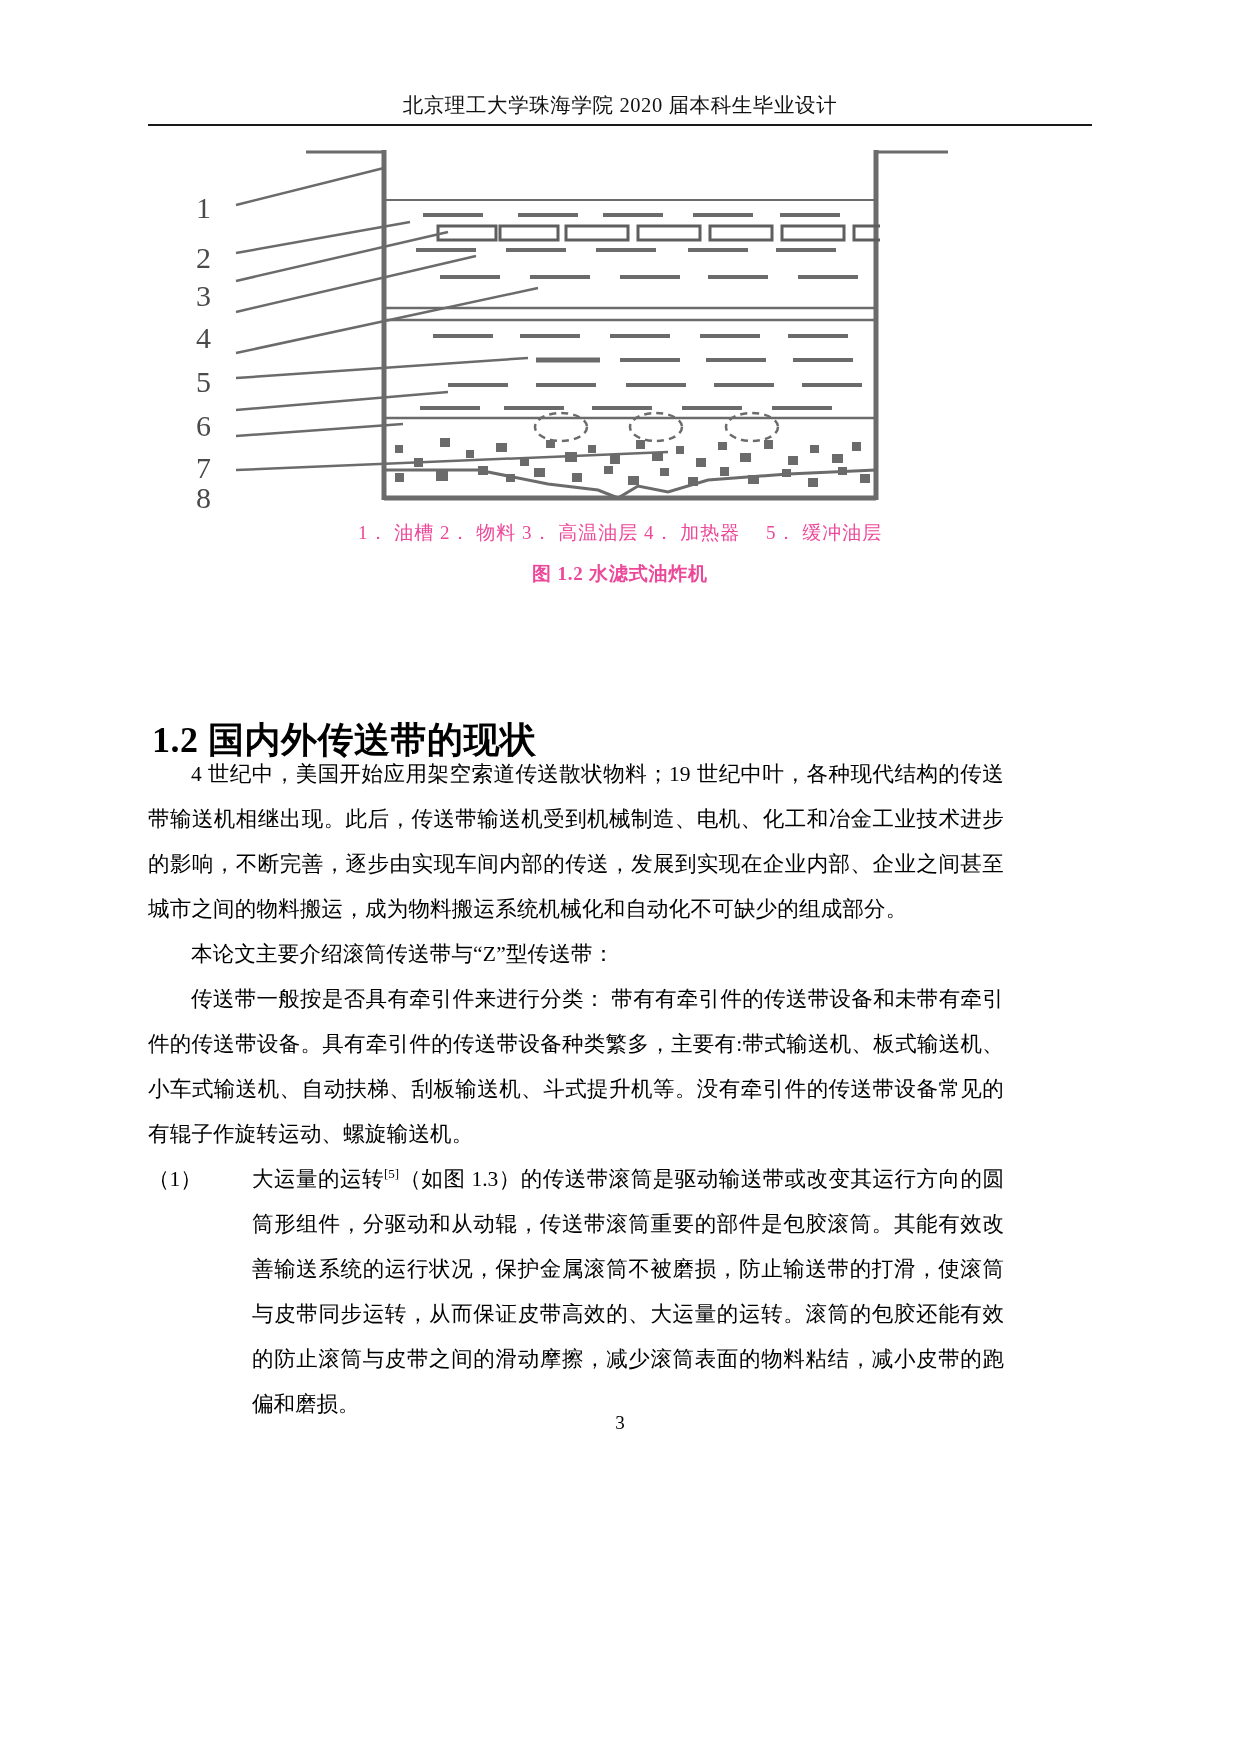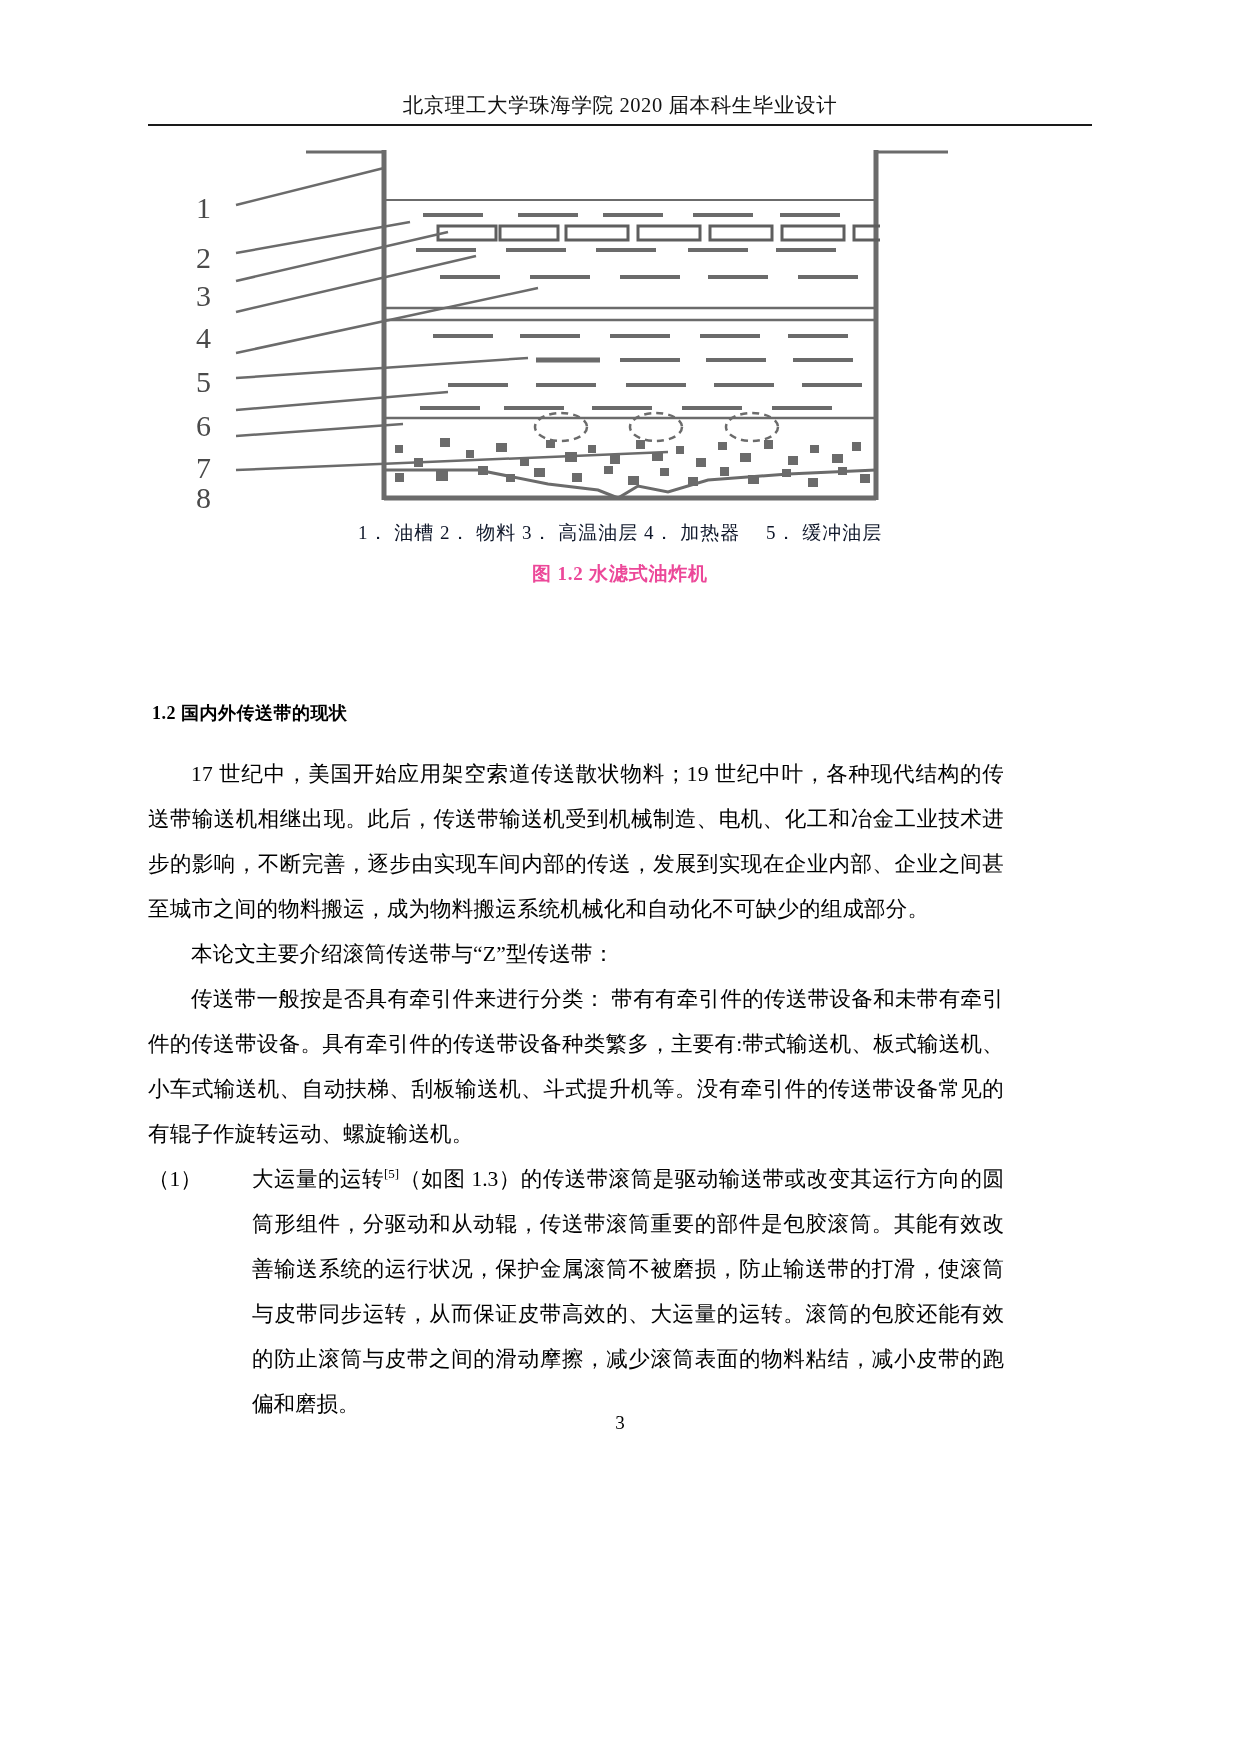--- a/index.html
+++ b/index.html
@@ -60,42 +60,42 @@
     position: relative;
     width: 944px;
     height: 372px;
   }
   .fig-svg { display: block; }
 
   .figure-legend {
     margin-top: 6px;
     text-align: center;
     font-size: 19px;
-    color: #0f172a;
+    color: #ec4899;
     line-height: 1.55;
     letter-spacing: 1px;
     font-family: "Liberation Serif", "DejaVu Serif", serif;
   }
   .figure-legend .ln { display: block; }
 
   .figure-caption {
     margin-top: 14px;
     text-align: center;
     font-size: 19px;
     font-weight: bold;
     letter-spacing: 0.8px;
     color: #ec4899;
   }
 
   
   .section-heading {
     position: absolute;
     left: 152px;
     top: 686px;
-    font-size: 18px;
+    font-size: 36px;
     font-weight: bold;
     letter-spacing: 0.5px;
     color: #000;
     font-family: "Liberation Serif", "DejaVu Serif", serif;
   }
 
   
   .body-text {
     position: absolute;
     left: 148px;
@@ -328,21 +328,21 @@
     <div class="figure-legend">
       <span class="ln">1． 油槽 2． 物料 3． 高温油层 4． 加热器　 5． 缓冲油层</span>
     </div>
 
     <div class="figure-caption">图 1.2 水滤式油炸机</div>
   </div>
 
   <h2 class="section-heading">1.2 国内外传送带的现状</h2>
 
   <div class="body-text">
-    <p class="para indent2">17 世纪中，美国开始应用架空索道传送散状物料；19 世纪中叶，各种现代结构的传送带输送机相继出现。此后，传送带输送机受到机械制造、电机、化工和冶金工业技术进步的影响，不断完善，逐步由实现车间内部的传送，发展到实现在企业内部、企业之间甚至城市之间的物料搬运，成为物料搬运系统机械化和自动化不可缺少的组成部分。</p>
+    <p class="para indent2">4 世纪中，美国开始应用架空索道传送散状物料；19 世纪中叶，各种现代结构的传送带输送机相继出现。此后，传送带输送机受到机械制造、电机、化工和冶金工业技术进步的影响，不断完善，逐步由实现车间内部的传送，发展到实现在企业内部、企业之间甚至城市之间的物料搬运，成为物料搬运系统机械化和自动化不可缺少的组成部分。</p>
     <p class="para indent2">本论文主要介绍滚筒传送带与“Z”型传送带：</p>
     <p class="para indent2">传送带一般按是否具有牵引件来进行分类： 带有有牵引件的传送带设备和未带有牵引件的传送带设备。具有牵引件的传送带设备种类繁多，主要有:带式输送机、板式输送机、小车式输送机、自动扶梯、刮板输送机、斗式提升机等。没有牵引件的传送带设备常见的有辊子作旋转运动、螺旋输送机。</p>
 
     <div class="list-item">
       <span class="list-marker">（1）</span>
       <span class="list-body"><span>大运量的运转</span><span class="sup">[5]</span><span>（如图 1.3）的传送带滚筒是驱动输送带或改变其运行方向的圆筒形组件，分驱动和从动辊，传送带滚筒重要的部件是包胶滚筒。其能有效改善输送系统的运行状况，保护金属滚筒不被磨损，防止输送带的打滑，使滚筒与皮带同步运转，从而保证皮带高效的、大运量的运转。滚筒的包胶还能有效的防止滚筒与皮带之间的滑动摩擦，减少滚筒表面的物料粘结，减小皮带的跑偏和磨损。</span></span>
     </div>
   </div>
 
   <div class="page-number">3</div>

